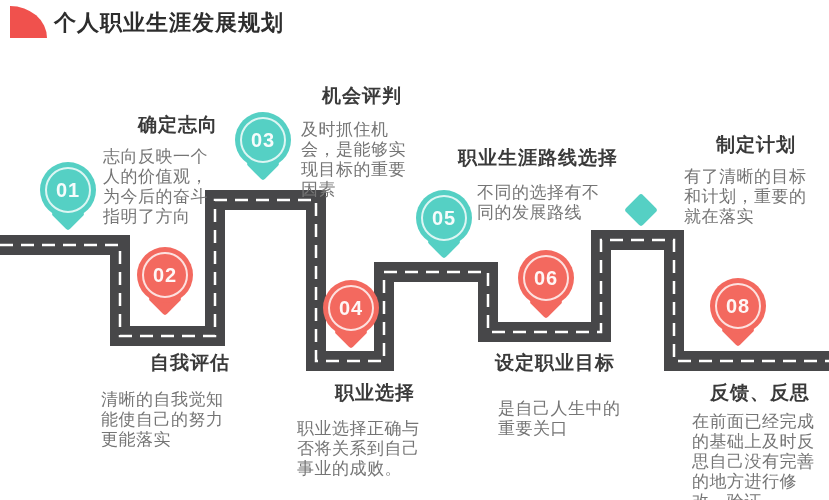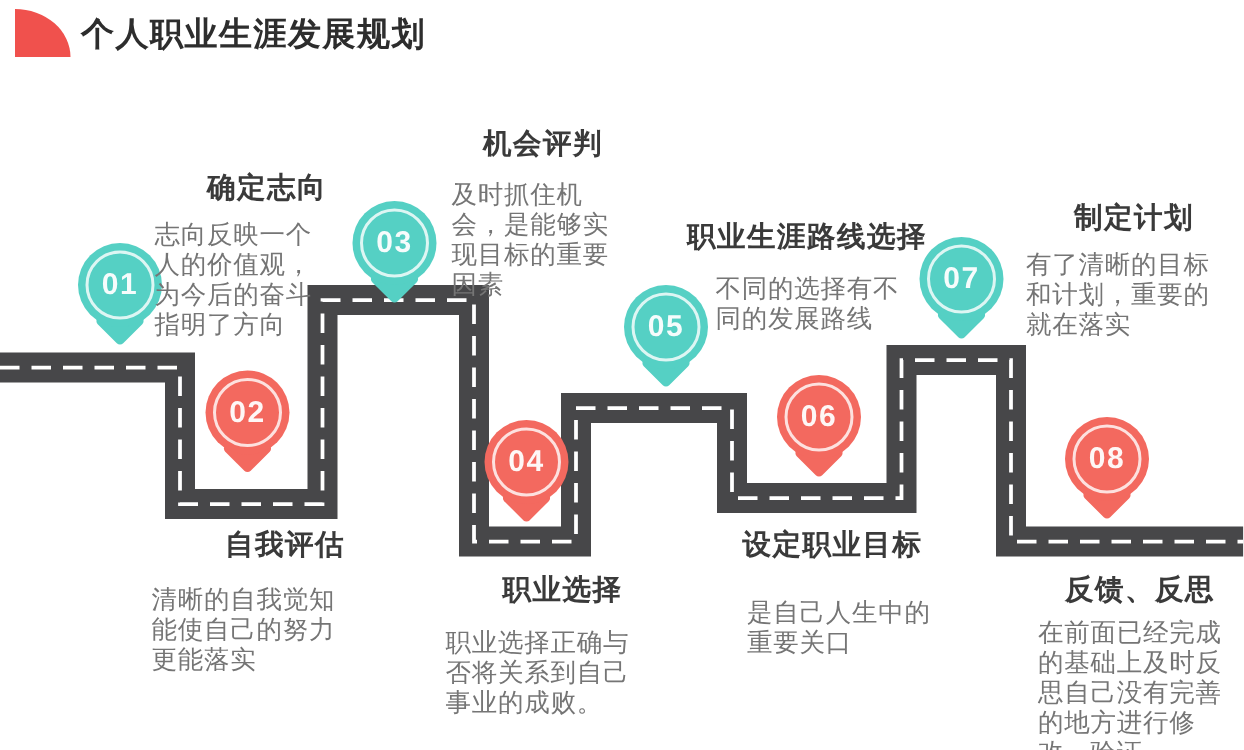--- a/index.html
+++ b/index.html
@@ -61,21 +61,21 @@
 
   <div class="logo"></div>
   <h1 class="main-title">个人职业生涯发展规划</h1>
 
   <svg class="road" viewBox="0 0 829 500" aria-hidden="true">
     <polyline class="road-body" points="0,245 120,245 120,336 215,336 215,200 316,200 316,361 384,361 384,272 488,272 488,332 601,332 601,240 674,240 674,361 829,361"></polyline>
     <polyline class="road-dash" points="0,245 120,245 120,336 215,336 215,200 316,200 316,361 384,361 384,272 488,272 488,332 601,332 601,240 674,240 674,361 829,361"></polyline>
   </svg>
 
   <div>
-    <div class="pin teal" style="left:52px;top:162px">
+    <div class="pin teal" style="left:40px;top:162px">
       <div class="tail"></div>
       <div class="bubble">
         <span class="num">01</span>
       </div>
     </div>
     <h2 class="step-title" style="left:98px;top:112px;width:120px">确定志向</h2>
     <p class="step-desc" style="left:103px;top:147px;width:122px">志向反映一个人的价值观，为今后的奋斗指明了方向</p>
   </div>
 
   <div>
@@ -83,21 +83,21 @@
       <div class="tail"></div>
       <div class="bubble">
         <span class="num">02</span>
       </div>
     </div>
     <h2 class="step-title" style="left:110px;top:350px;width:120px">自我评估</h2>
     <p class="step-desc" style="left:101px;top:390px;width:124px">清晰的自我觉知能使自己的努力更能落实</p>
   </div>
 
   <div>
-    <div class="pin teal" style="left:235px;top:134px">
+    <div class="pin teal" style="left:235px;top:112px">
       <div class="tail"></div>
       <div class="bubble">
         <span class="num">03</span>
       </div>
     </div>
     <h2 class="step-title" style="left:282px;top:83px;width:120px">机会评判</h2>
     <p class="step-desc" style="left:301px;top:120px;width:108px">及时抓住机会，是能够实现目标的重要因素</p>
   </div>
 
   <div>
@@ -129,23 +129,20 @@
         <span class="num">06</span>
       </div>
     </div>
     <h2 class="step-title" style="left:495px;top:350px;width:120px">设定职业目标</h2>
     <p class="step-desc" style="left:498px;top:399px;width:124px">是自己人生中的重要关口</p>
   </div>
 
   <div>
     <div class="pin teal" style="left:613px;top:158px">
       <div class="tail"></div>
-      <div class="bubble">
-        <span class="num">07</span>
-      </div>
     </div>
     <h2 class="step-title" style="left:676px;top:132px;width:120px">制定计划</h2>
     <p class="step-desc" style="left:684px;top:167px;width:132px">有了清晰的目标和计划，重要的就在落实</p>
   </div>
 
   <div>
     <div class="pin coral" style="left:710px;top:278px">
       <div class="tail"></div>
       <div class="bubble">
         <span class="num">08</span>

